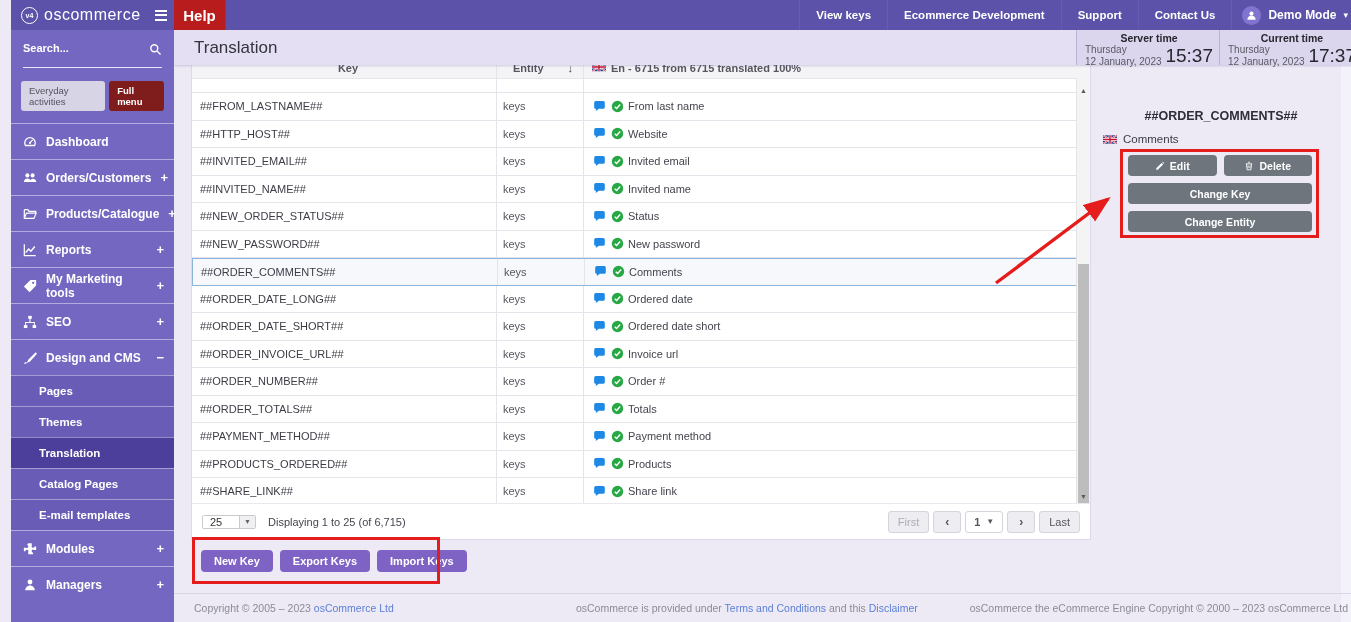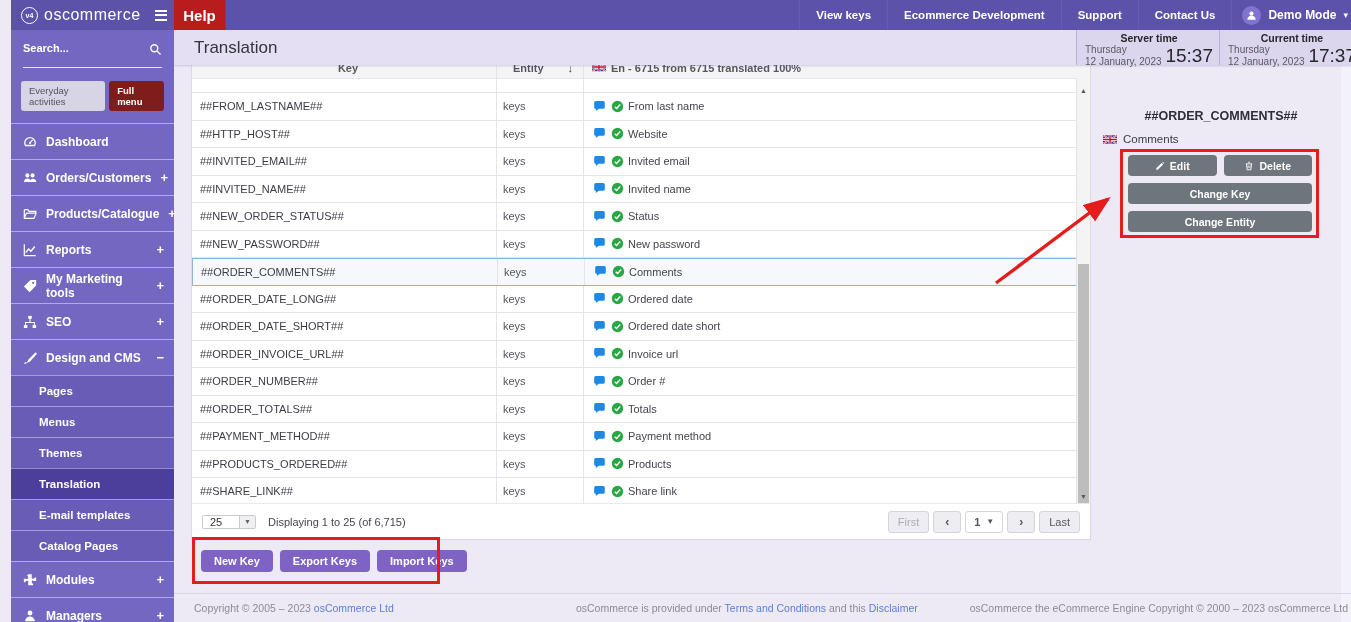--- a/index.html
+++ b/index.html
@@ -234,33 +234,30 @@
           </svg>
         </span>
       <span class="slabel">Design and CMS</span>
       <span class="saffix">−</span>
     </div>
 
     <div class="ssub">
         <span>Pages</span>
       </div>
     <div class="ssub">
-        <span>Menus</span>
-      </div>
-    <div class="ssub">
         <span>Themes</span>
       </div>
     <div class="ssub sel">
         <span>Translation</span>
       </div>
     <div class="ssub">
+        <span>Catalog Pages</span>
+      </div>
+    <div class="ssub">
         <span>E-mail templates</span>
-      </div>
-    <div class="ssub">
-        <span>Catalog Pages</span>
       </div>
 
     <div class="snav">
       <span class="sic">
           <svg width="14" height="14" viewBox="0 0 16 16" fill="#fff">
             <path d="M6 1.5h4v2.6a1.7 1.7 0 103.2.9H15v4h-2.6a1.7 1.7 0 10-.9 3.2V14H6v-2.6a1.7 1.7 0 10-3.2-.9H1v-4h2.6a1.7 1.7 0 10.9-3.2z"></path>
           </svg>
         </span>
       <span class="slabel">Modules</span>
       <span class="saffix">+</span>

